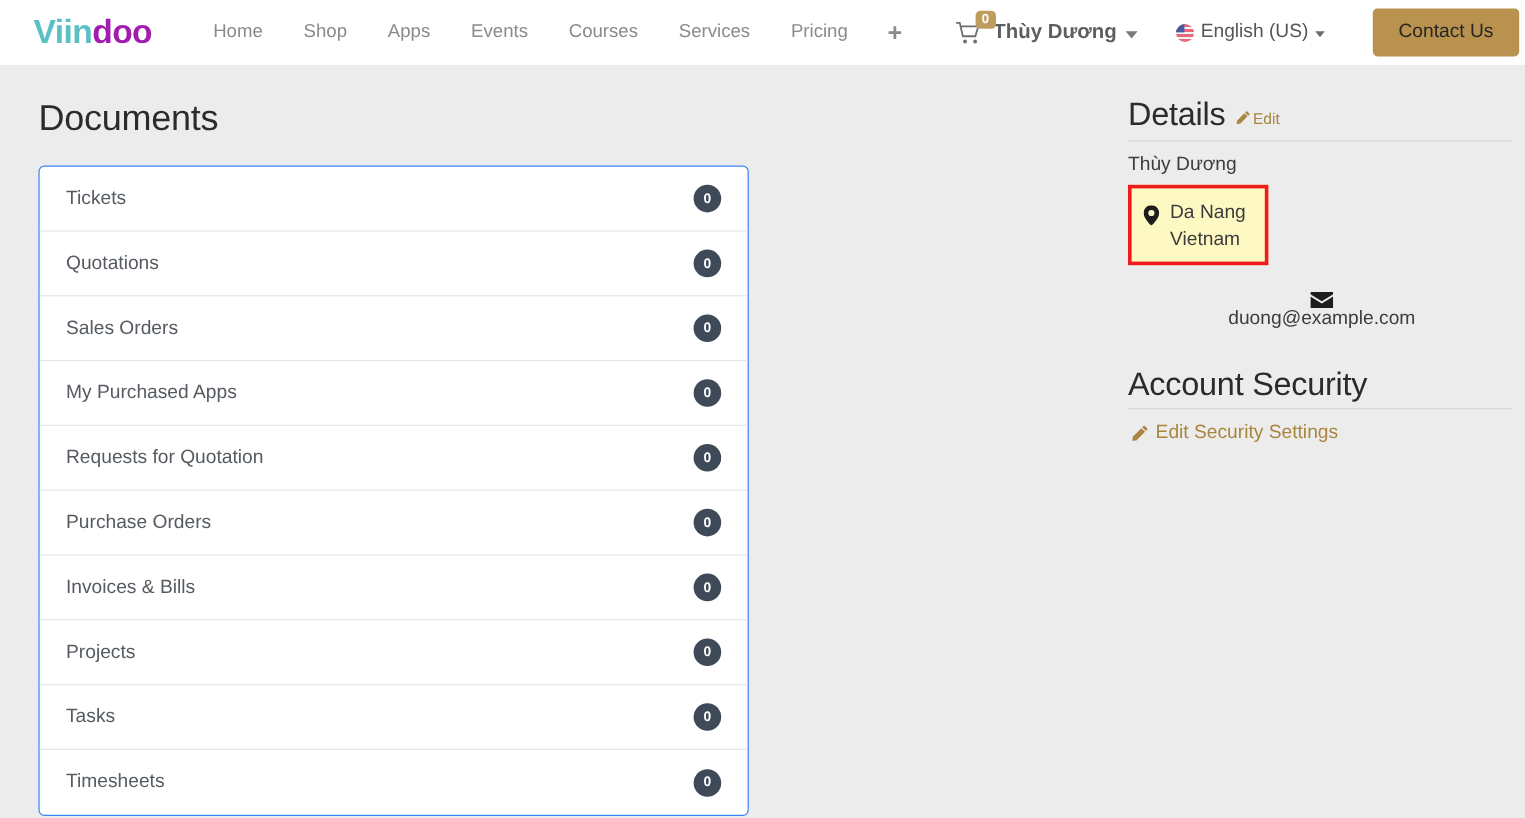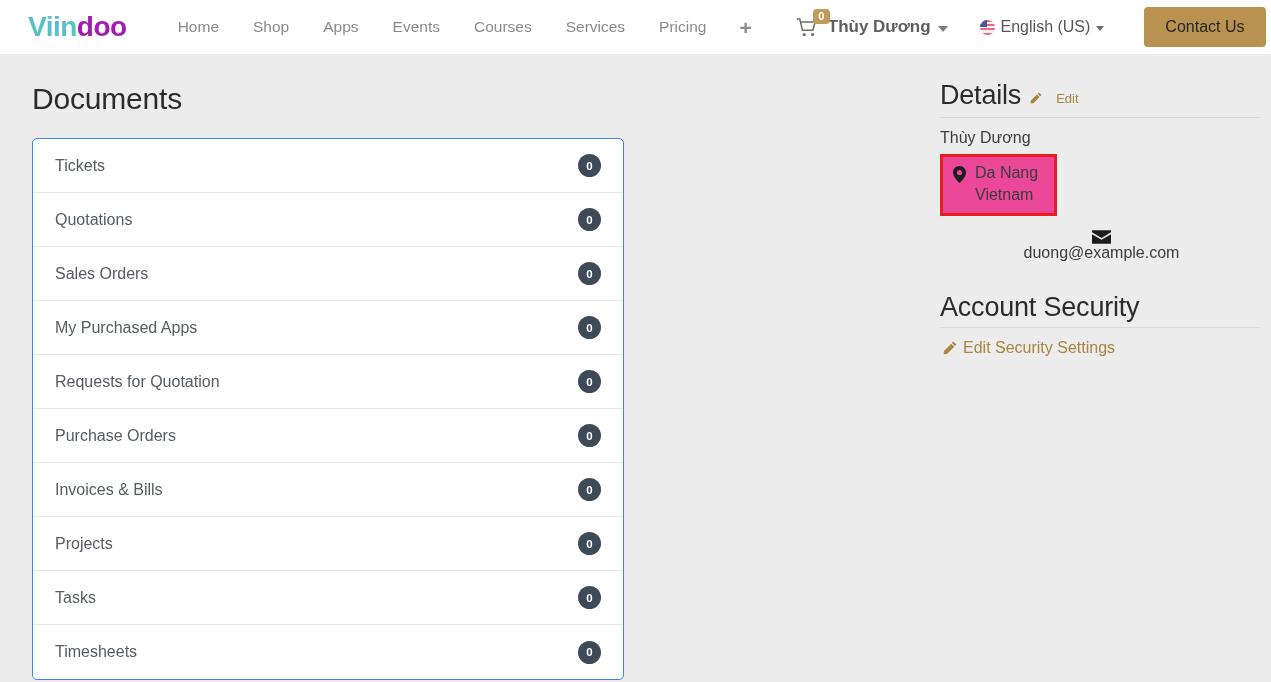--- a/index.html
+++ b/index.html
@@ -222,42 +222,42 @@
     font-weight: 400;
     margin: 0;
     letter-spacing: -0.2px;
   }
   .edit-link {
     color: #a9853f;
     font-size: 13px;
     text-decoration: none;
     display: inline-flex;
     align-items: center;
-    gap: 14px;
+    gap: 2px;
     cursor: pointer;
     white-space: nowrap;
   }
   .hr {
     border: none;
     border-top: 1px solid #d8d8d8;
     margin: 4px 0 11px 0;
   }
   .detail-name {
     color: #3c3c3c;
     font-size: 16px;
     margin-bottom: 7px;
   }
   .addr-box {
     border: 3px solid #ee1c1c;
-    background: #ec4899;
+    background: #fef9c3;
     display: inline-flex;
     align-items: flex-start;
     gap: 9px;
-    padding: 5px 16px 7px 10px;
-    margin-bottom: 14px;
+    padding: 10px 16px 7px 10px;
+    margin-bottom: 22px;
   }
   .addr-text {
     color: #3c3c3c;
     font-size: 16px;
     line-height: 1.38;
   }
   .contact-row {
     display: flex;
     align-items: center;
     gap: 0;

